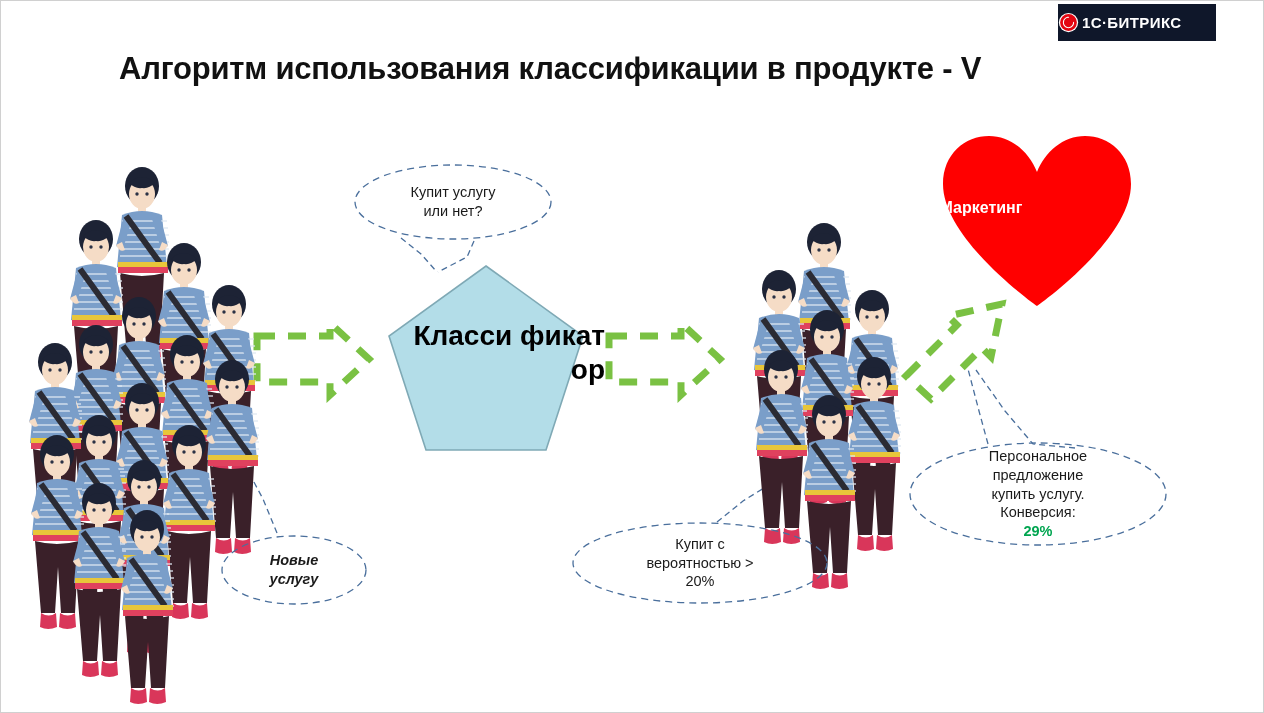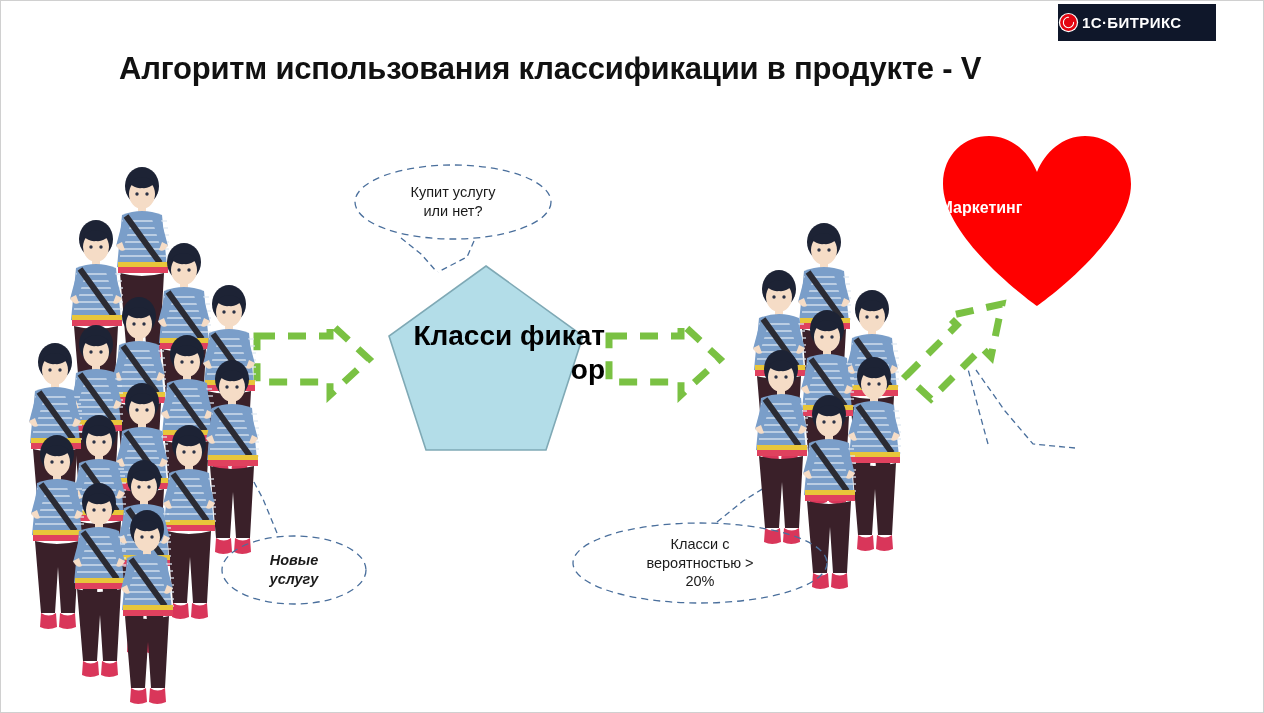--- a/index.html
+++ b/index.html
@@ -980,20 +980,34 @@
       <span>Новые</span>
       <span>услугу</span>
     </div>
   </div>
 
   <div class="callout" id="callout-probability">
     <svg width="258" height="84" viewBox="0 0 258 84">
       <ellipse cx="129" cy="42" rx="127" ry="40" fill="none" stroke="#4a6f9c" stroke-width="1.3" stroke-dasharray="7,5"></ellipse>
     </svg>
     <div class="ctext">
-      <span>Класси с</span>
+      <span>Купит с</span>
       <span>вероятностью &gt;</span>
       <span>20%</span>
     </div>
   </div>
 
+  <div class="callout" id="callout-offer">
+    <svg width="260" height="106" viewBox="0 0 260 106">
+      <ellipse cx="130" cy="53" rx="128" ry="51" fill="none" stroke="#4a6f9c" stroke-width="1.3" stroke-dasharray="7,5"></ellipse>
+    </svg>
+    <div class="ctext">
+      <span>Персональное</span>
+      <span>предложение</span>
+      <span>купить услугу.</span>
+      <span>
+          <span>Конверсия: </span>
+          <span class="pct">29%</span>
+        </span>
+    </div>
+  </div>
 
 </div>
 
 </body></html>

